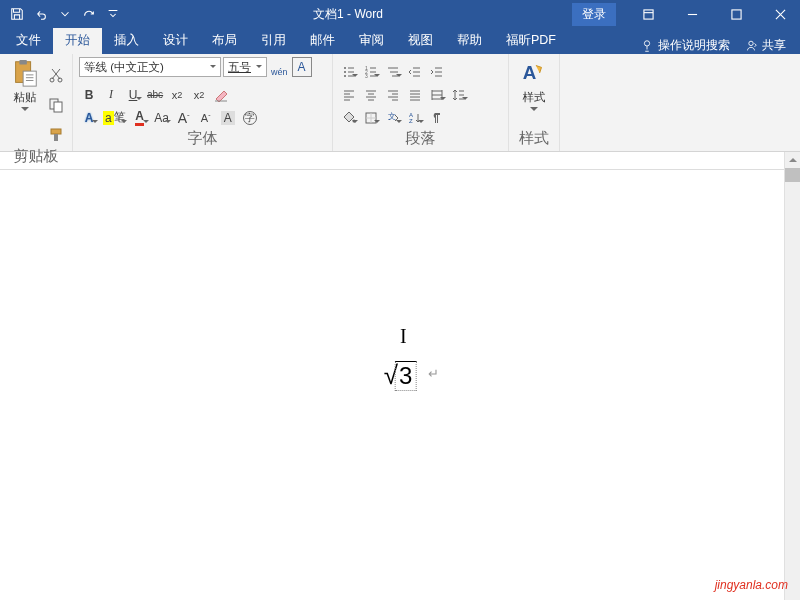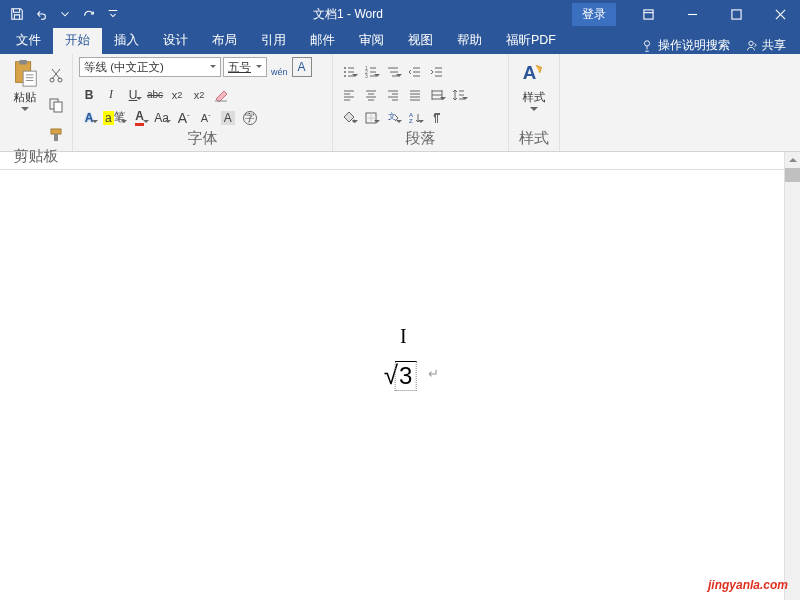--- a/index.html
+++ b/index.html
@@ -48,21 +48,21 @@
 .cursor { position: absolute; left: 50%; top: 155px; font-family: serif; font-size: 20px; color: #000; }
 .pmark { position: absolute; left: calc(50% + 28px); top: 196px; font-size: 13px; color: #999; }
 
 .scrollbar { position: absolute; right: 0; top: 152px; bottom: 0; width: 16px; background: #f0f0f0; border-left: 1px solid #e0e0e0; }
 .sb-btn { width: 100%; height: 16px; display: flex; align-items: center; justify-content: center; }
 .sb-thumb { width: 100%; height: 14px; background: #c0c0c0; }
 
 .watermark { position: absolute; right: 12px; bottom: 8px; text-align: right; }
 .watermark .l1 { font-size: 18px; font-weight: bold; color: #000; }
 .watermark .l1 .chk { color: #e03020; font-size: 22px; }
-.watermark .l2 { font-size: 12px; font-style: italic; color: #e03020; font-weight: bold; }
+.watermark .l2 { font-size: 12px; font-style: italic; color: #e03020; font-weight: normal; }
 </style>
 </head>
 <body>
 
 <div class="titlebar">
   <div class="qat">
     <div class="qat-btn">
         <svg viewBox="0 0 16 16">
           <path d="M2 2h10l2 2v10H2z M4 2v4h7V2 M5 14v-5h6v5" fill="none" stroke="#fff" stroke-width="1.2"></path>
         </svg>

